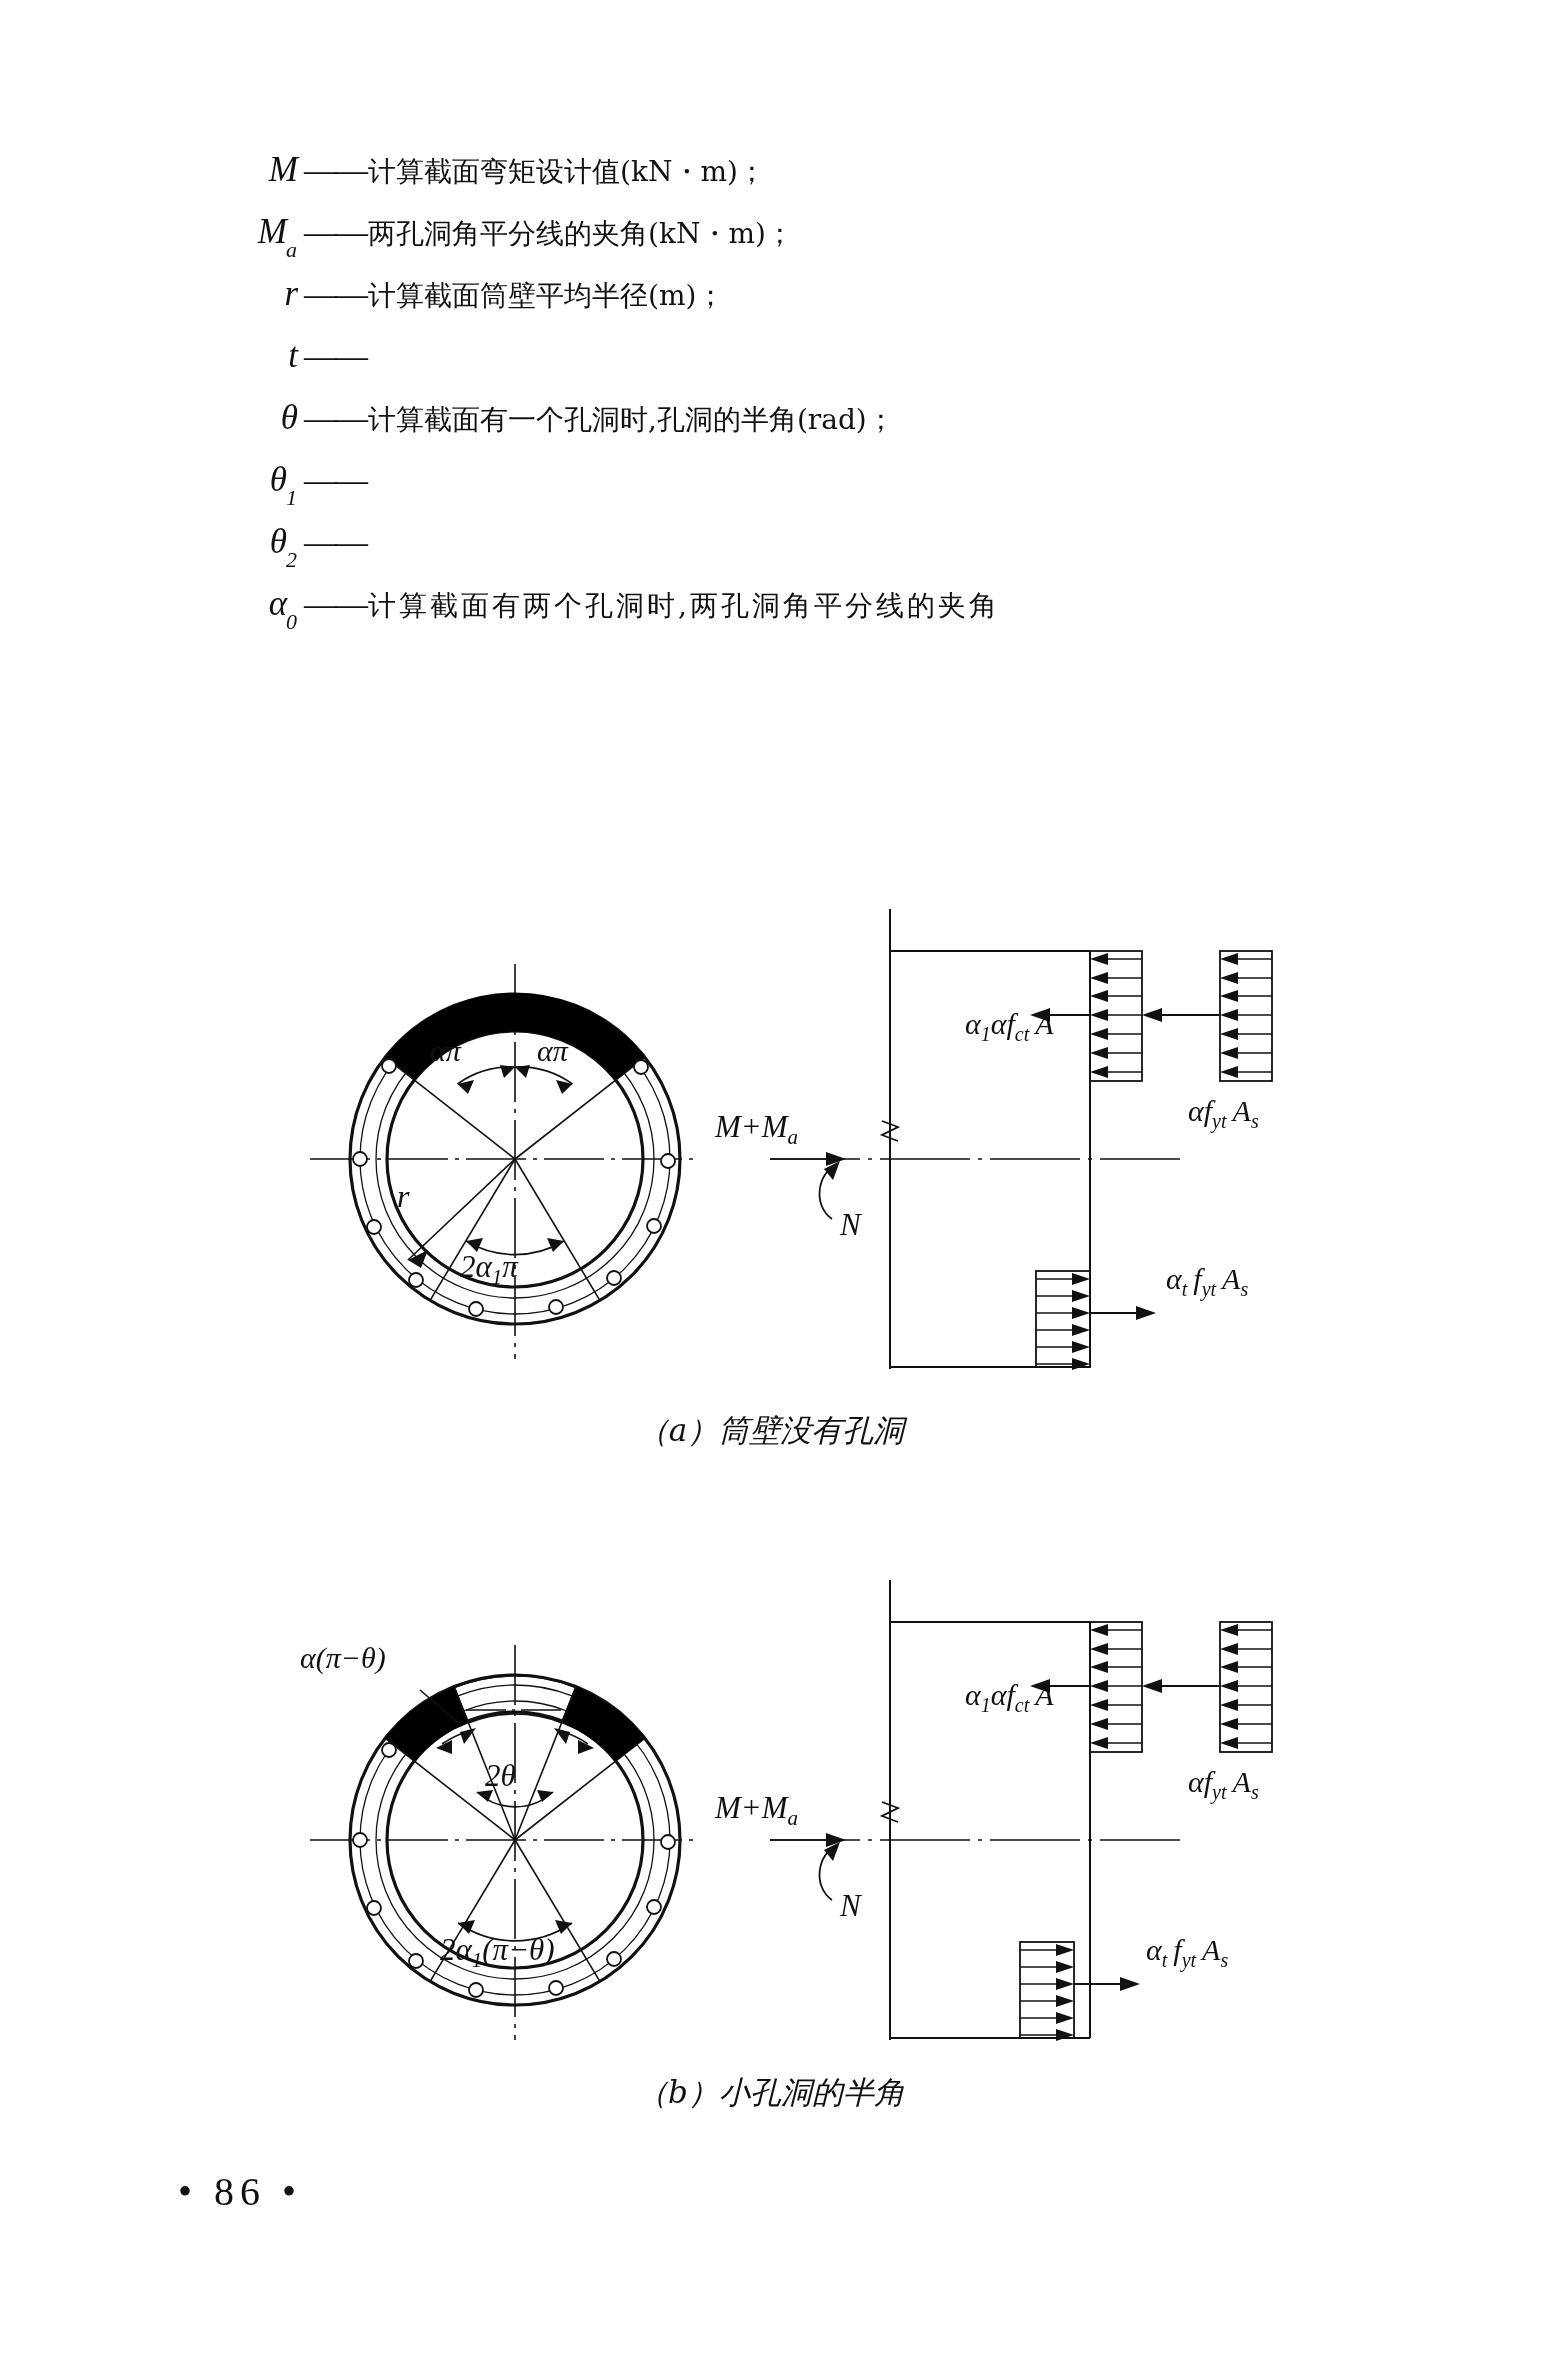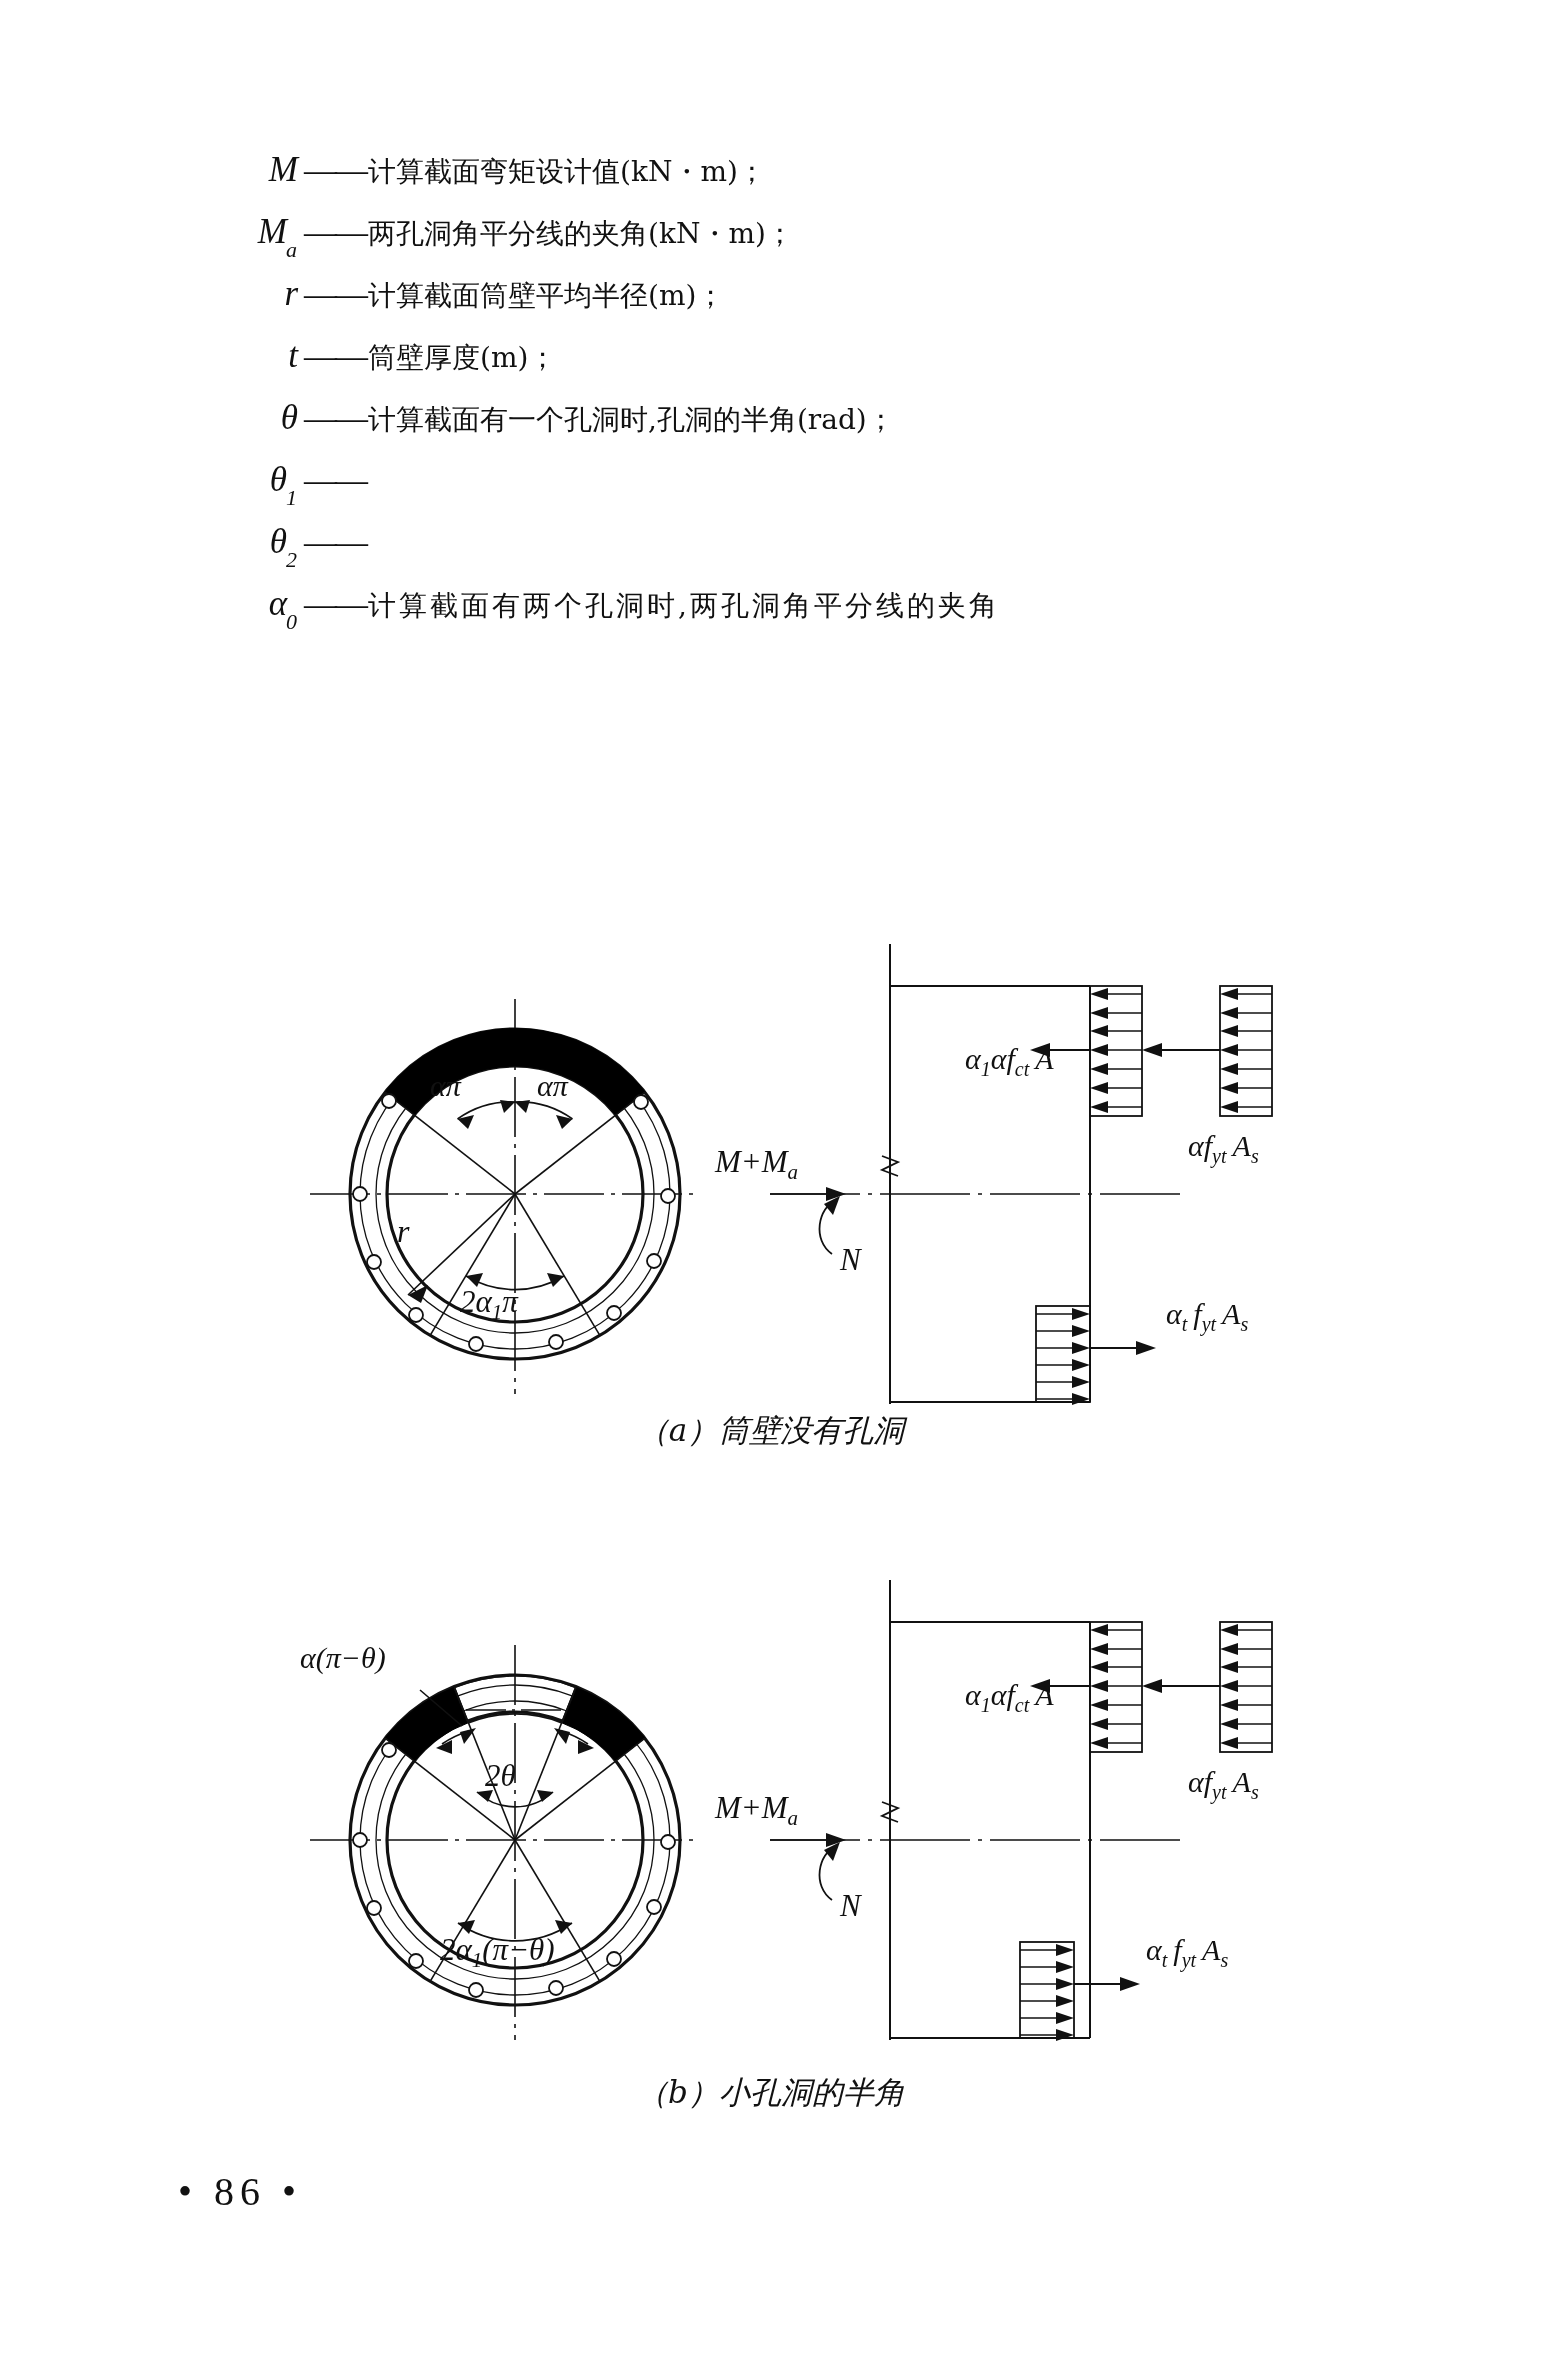--- a/index.html
+++ b/index.html
@@ -70,21 +70,21 @@
 
   
   .wide { letter-spacing: 3px; }
 
   
   .figure {
     position: absolute;
     left: 0;
     width: 1542px;
   }
-  #figure-a { top: 924px; height: 540px; }
+  #figure-a { top: 889px; height: 540px; }
   #figure-b { top: 1540px; height: 540px; }
 
   .figure svg { display: block; }
 
   .fig-caption {
     position: absolute;
     width: 1542px;
     text-align: center;
     font-family: "DejaVu Serif", "Liberation Serif", serif;
     font-size: 31px;
@@ -133,21 +133,20 @@
     <span class="def-sym">
       <span>r</span></span>
     <span class="def-dash">——</span>
     <span class="def-text">计算截面筒壁平均半径(m)；</span>
   </div>
 
   <div class="def-row">
     <span class="def-sym">
       <span>t</span></span>
     <span class="def-dash">——</span>
-    <span class="def-text">筒壁厚度(m)；</span>
   </div>
 
   <div class="def-row">
     <span class="def-sym">
       <span>θ</span></span>
     <span class="def-dash">——</span>
     <span class="def-text">计算截面有一个孔洞时,孔洞的半角(rad)；</span>
   </div>
 
   <div class="def-row">

